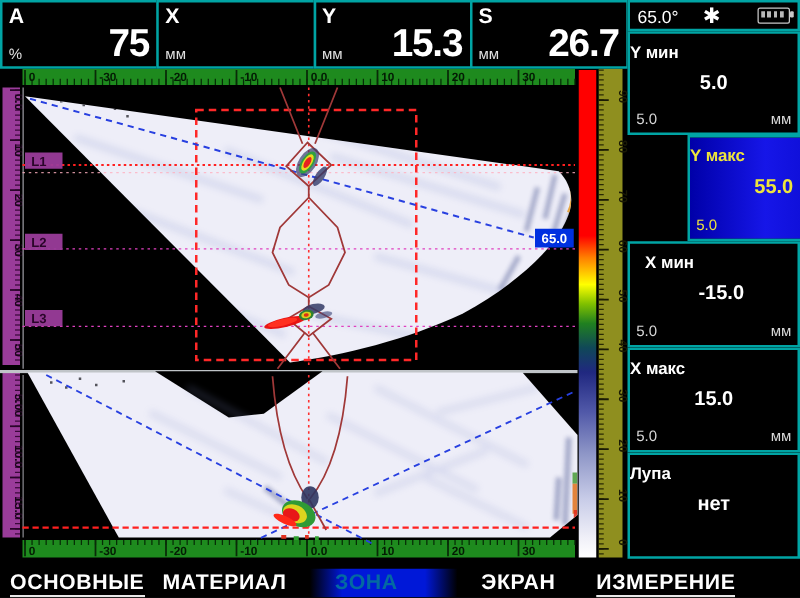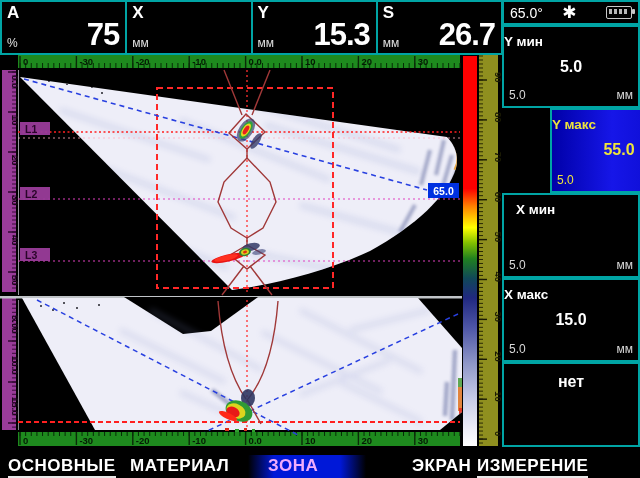--- a/index.html
+++ b/index.html
@@ -27,21 +27,21 @@
   .pcell .brow{position:absolute;left:5px;right:5px;bottom:4px;display:flex;justify-content:space-between;
      color:#d8d8d8;font-size:12px;}
   .pcell.sel{background:linear-gradient(90deg,#0000a8,#1616e8 45%,#0f0fd8 70%,#0000a8);}
   .pcell.sel .title,.pcell.sel .value,.pcell.sel .brow{color:#eee43c;}
   
   .menubar{position:absolute;left:0;top:455px;width:640px;height:23px;background:#000;}
   .mhl{position:absolute;left:248px;top:0;width:118px;height:23px;
        background:linear-gradient(90deg,rgba(0,24,216,0),#0018d8 22%,#0018d8 78%,rgba(0,24,216,0));}
   .mitem{position:absolute;top:1px;color:#fff;font-size:17px;font-weight:bold;letter-spacing:0.5px;}
   .mitem.ul{border-bottom:2px solid #e8e8e8;padding-bottom:0px;}
-  .mitem.sel{color:#f0abfc;}
+  .mitem.sel{color:#0369a1;}
   .scanwrap{position:absolute;left:0;top:55px;width:503px;height:400px;}
 </style>
 </head>
 <body>
 
 <div class="screen">
 
   <div class="topbar">
     <div class="mcell">
       <span class="ltr">A</span>
@@ -83,34 +83,36 @@
     <div class="scell pcell sel" style="top:108px;height:85px;margin-left:48px;">
       <div class="title">Y макс</div>
       <div class="value">55.0</div>
       <div class="brow">
           <span>5.0</span>
           <span>мм</span>
         </div>
     </div>
     <div class="scell pcell" style="top:193px;height:85px;padding-left:12px;">
       <div class="title">X мин</div>
+      <div class="value">-15.0</div>
       <div class="brow">
           <span>5.0</span>
           <span>мм</span>
         </div>
     </div>
     <div class="scell pcell" style="top:278px;height:84px;">
       <div class="title">X макс</div>
       <div class="value">15.0</div>
       <div class="brow">
           <span>5.0</span>
           <span>мм</span>
         </div>
     </div>
     <div class="scell pcell" style="top:362px;height:85px;">
+      <div class="title">Лупа</div>
       <div class="value">нет</div>
     </div>
   </div>
 
   <div class="scanwrap">
     <svg id="scanvg" width="503" height="400" viewBox="0 55 503 400" xmlns="http://www.w3.org/2000/svg">
       <defs>
         <linearGradient id="cbar" x1="0" y1="0" x2="0" y2="1">
           <stop offset="0" stop-color="#ff0000"></stop>
             <stop offset="0.34" stop-color="#ff0000"></stop>
@@ -700,16 +702,16 @@
         </g>
       </g>
     </svg>
   </div>
 
   <div class="menubar">
     <div class="mhl"></div>
     <div class="mitem ul" style="left:8px;">ОСНОВНЫЕ</div>
     <div class="mitem" style="left:130px;">МАТЕРИАЛ</div>
     <div class="mitem sel" style="left:268px;">ЗОНА</div>
-    <div class="mitem" style="left:385px;margin-left:27px;">ЭКРАН</div>
+    <div class="mitem" style="left:385px;">ЭКРАН</div>
     <div class="mitem ul" style="left:477px;">ИЗМЕРЕНИЕ</div>
   </div>
 </div>
 
 </body></html>

